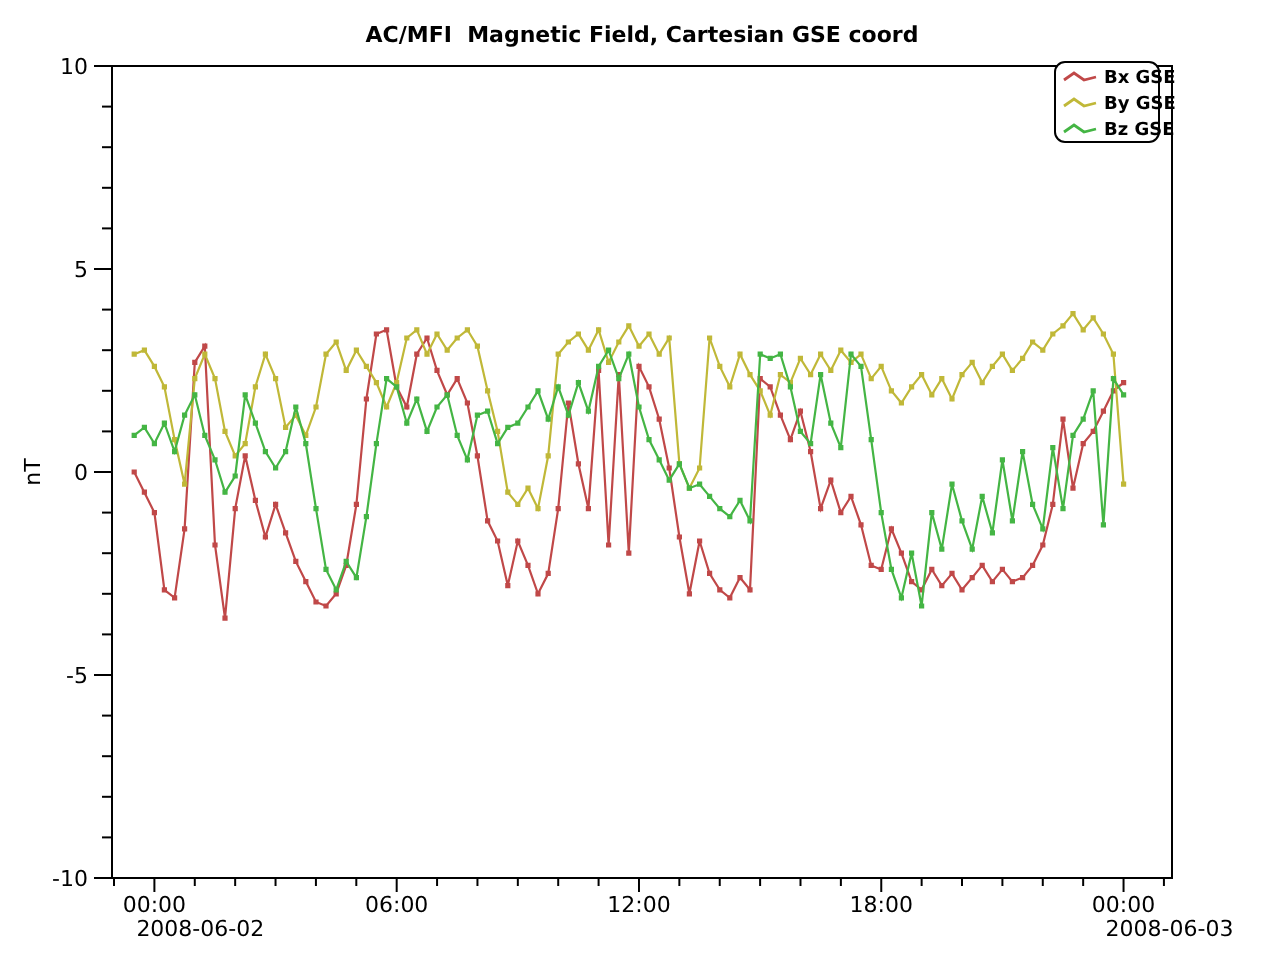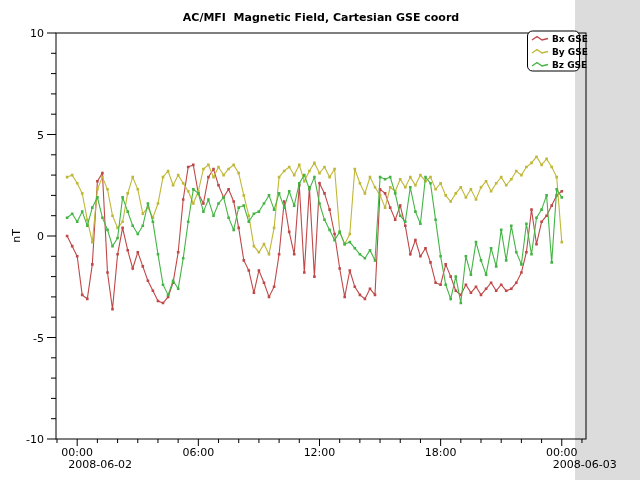--- a/index.html
+++ b/index.html
@@ -1,17 +1,17 @@
 <!DOCTYPE html>
 <html><head>
 <meta charset="utf-8">
 <style>
   html,body{margin:0;padding:0;background:#dcdcdc;}
   .figure{
-    width:575px;height:480px;background:#ffffff;position:relative;margin:0;
+    width:640px;height:480px;background:#ffffff;position:relative;margin:0;
     font-family:"DejaVu Sans","Liberation Sans",sans-serif;
   }
   svg text{fill:#000000;font-family:"DejaVu Sans","Liberation Sans",sans-serif;}
   .title-text{font-size:11px;font-weight:bold;}
   .axis-label{font-size:11px;}
   .tick-label{font-size:11px;}
   .legend-text{font-size:9px;font-weight:bold;}
 </style>
 </head>
 <body>

